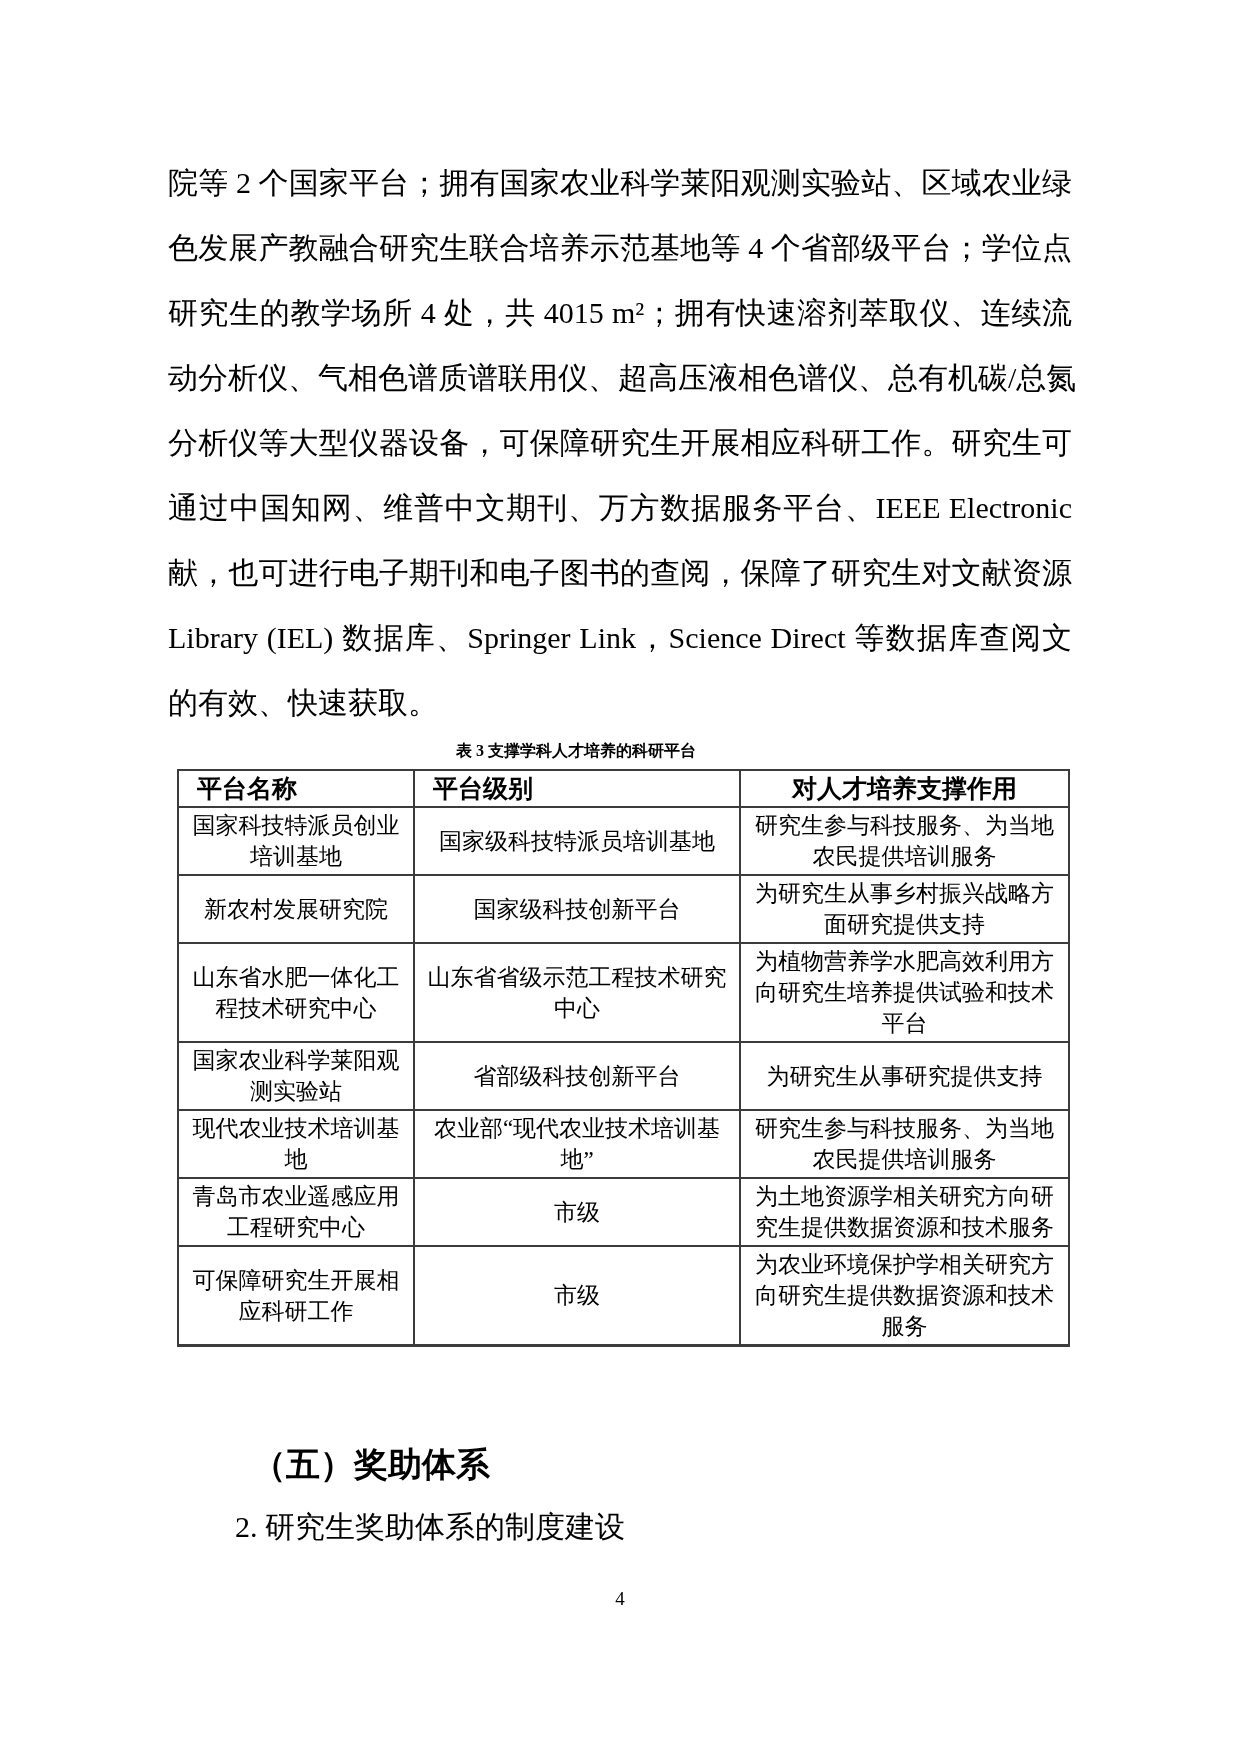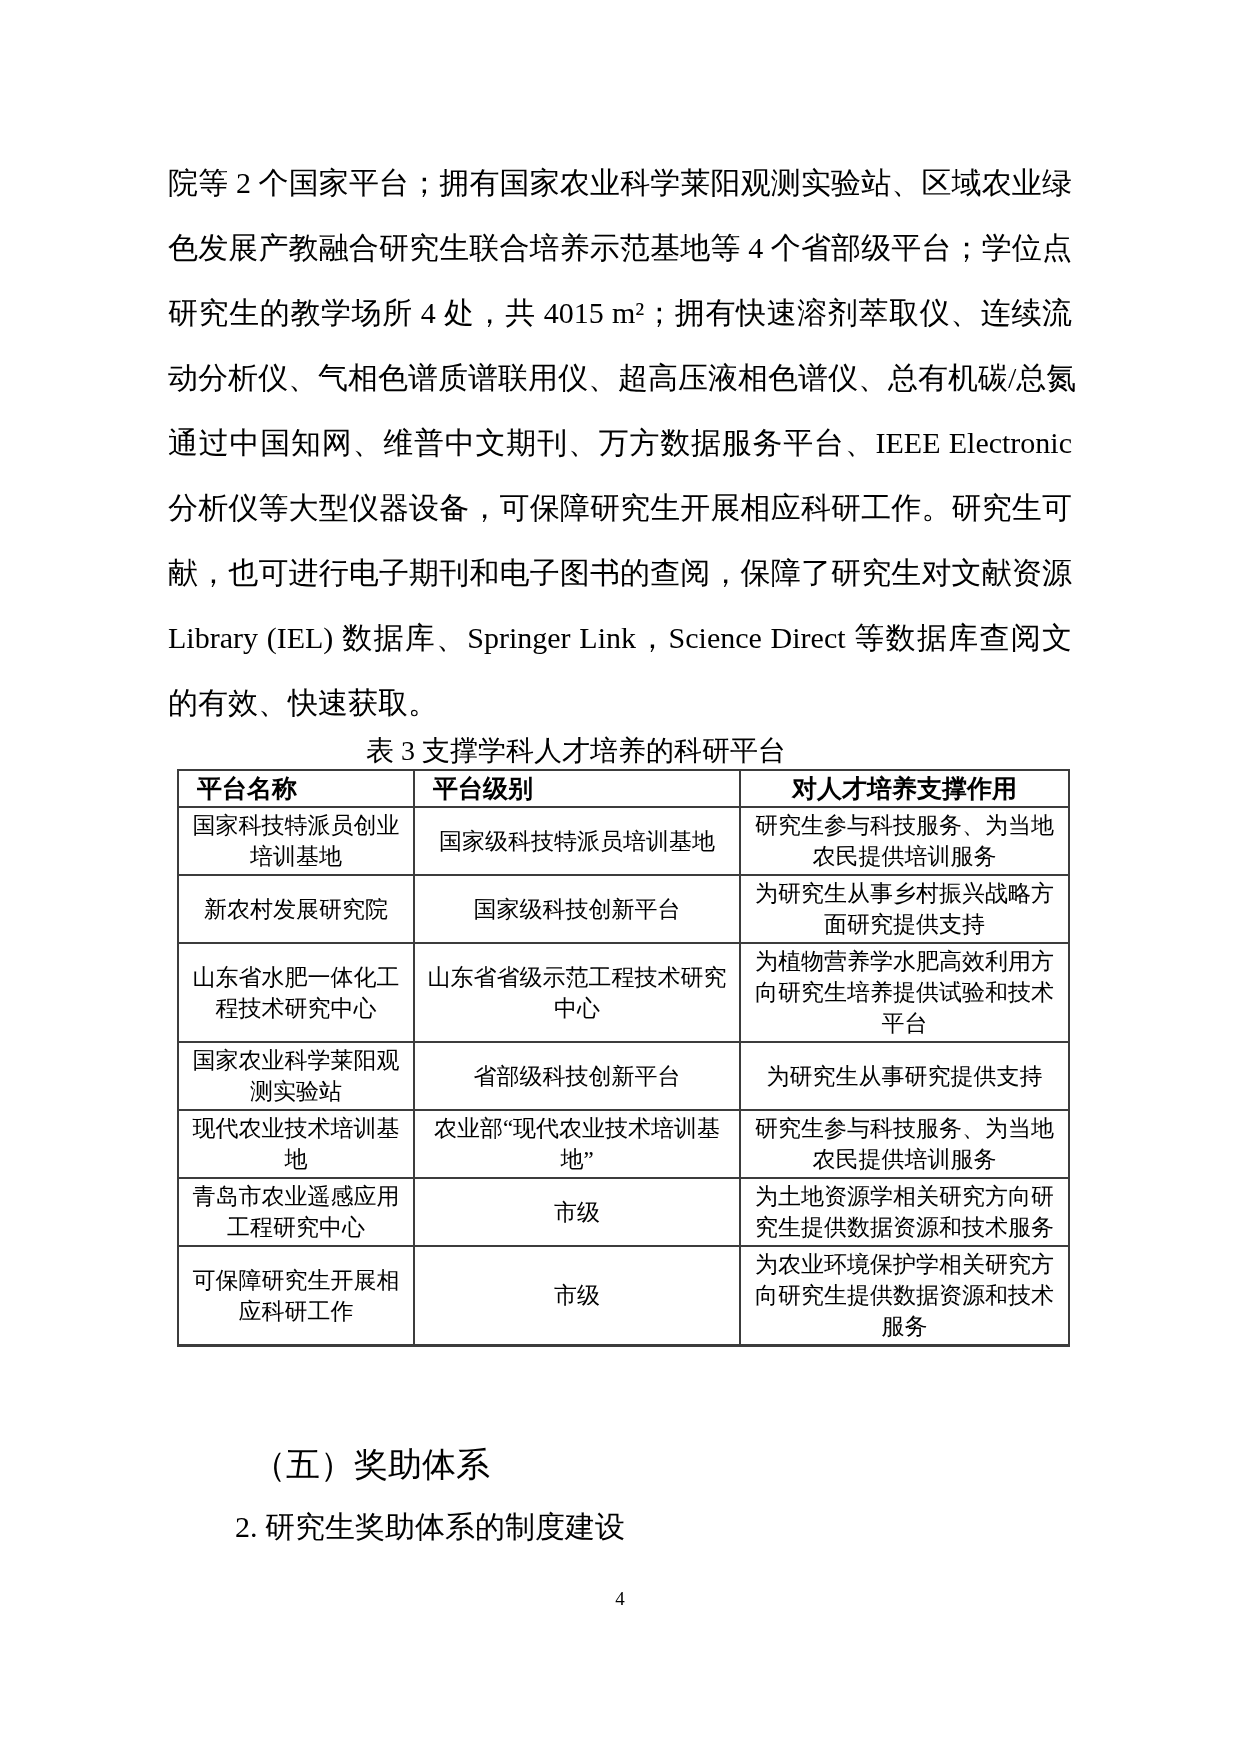--- a/index.html
+++ b/index.html
@@ -17,21 +17,21 @@
   .para .line{
     height:65px;line-height:65px;font-size:30px;
     text-align:justify;text-align-last:justify;
     white-space:nowrap;overflow:visible;
   }
   .para .line.last{text-align-last:left;}
   
   .caption{
     position:absolute;left:168px;top:733px;width:904px;
     box-sizing:border-box;padding-right:88px;
-    text-align:center;font-size:28px;line-height:36px;
+    text-align:center;font-size:16px;line-height:36px;font-weight:bold;
   }
   
   table.platforms{
     position:absolute;left:177px;top:769px;width:891px;
     border-collapse:collapse;table-layout:fixed;
   }
   table.platforms th,table.platforms td{
     border:2px solid #3c3c3c;
     vertical-align:middle;
     overflow:hidden;
@@ -44,43 +44,43 @@
     padding:2px 4px 2px 18px;text-align:left;
   }
   th.c3{text-align:center;padding:2px 4px;}
   td{
     font-size:23px;line-height:31px;
     padding:2px 10px;text-align:center;
   }
   
   .heading{
     position:absolute;left:252px;top:1442px;
-    font-size:34px;font-weight:normal;line-height:46px;
+    font-size:34px;font-weight:bold;line-height:46px;
   }
   .subheading{
     position:absolute;left:235px;top:1502px;
     font-size:30px;line-height:50px;
   }
   .pageno{
     position:absolute;left:0;top:1588px;width:1240px;
     text-align:center;font-size:19px;
   }
 </style>
 </head>
 <body>
 
 <div class="page">
 
   <div class="para">
     <div class="line">院等 2 个国家平台；拥有国家农业科学莱阳观测实验站、区域农业绿</div>
     <div class="line">色发展产教融合研究生联合培养示范基地等 4 个省部级平台；学位点</div>
     <div class="line">研究生的教学场所 4 处，共 4015 m²；拥有快速溶剂萃取仪、连续流</div>
     <div class="line">动分析仪、气相色谱质谱联用仪、超高压液相色谱仪、总有机碳/总氮</div>
+    <div class="line">分析仪等大型仪器设备，可保障研究生开展相应科研工作。研究生可</div>
     <div class="line">通过中国知网、维普中文期刊、万方数据服务平台、IEEE Electronic</div>
-    <div class="line">分析仪等大型仪器设备，可保障研究生开展相应科研工作。研究生可</div>
     <div class="line">献，也可进行电子期刊和电子图书的查阅，保障了研究生对文献资源</div>
     <div class="line">Library (IEL) 数据库、Springer Link，Science Direct 等数据库查阅文</div>
     <div class="line last">的有效、快速获取。</div>
   </div>
 
   <div class="caption">表 3  支撑学科人才培养的科研平台</div>
 
   <table class="platforms">
     <colgroup>
       <col style="width:236px">

